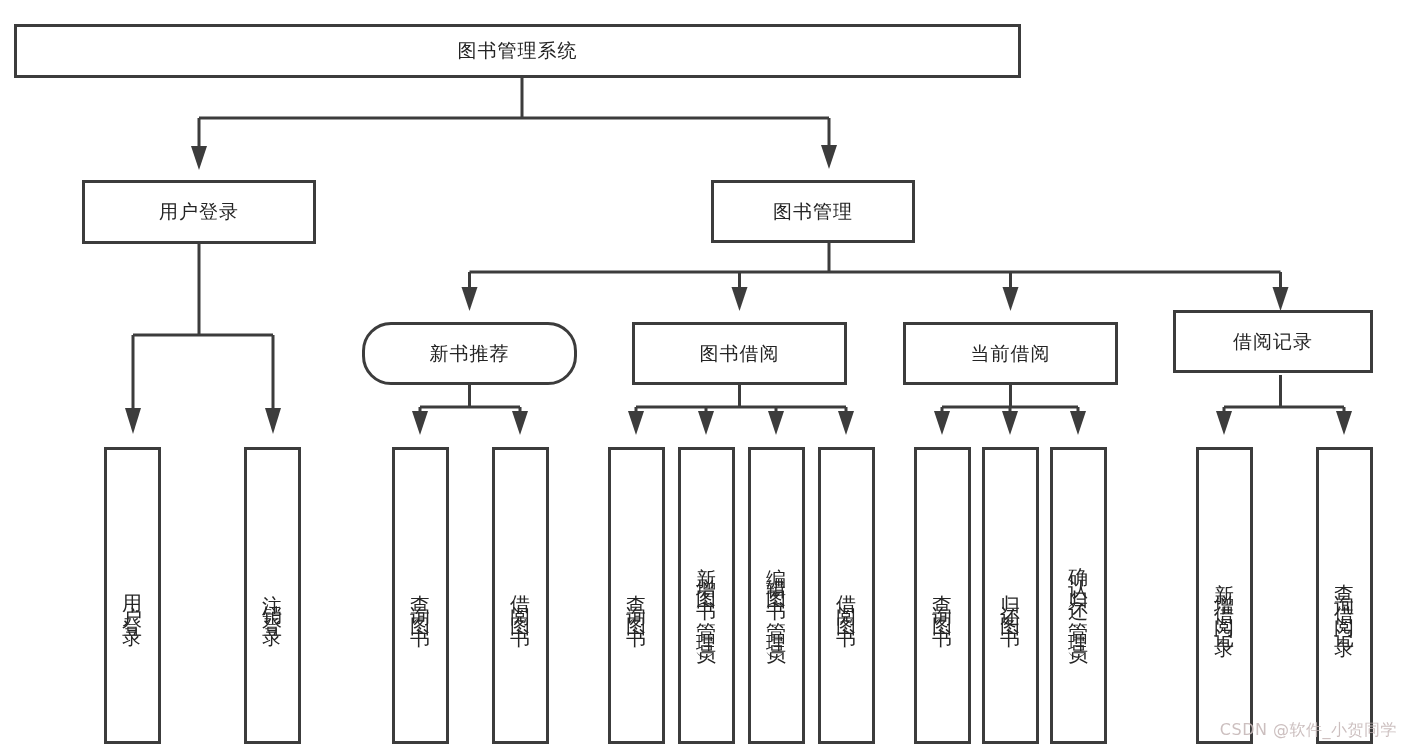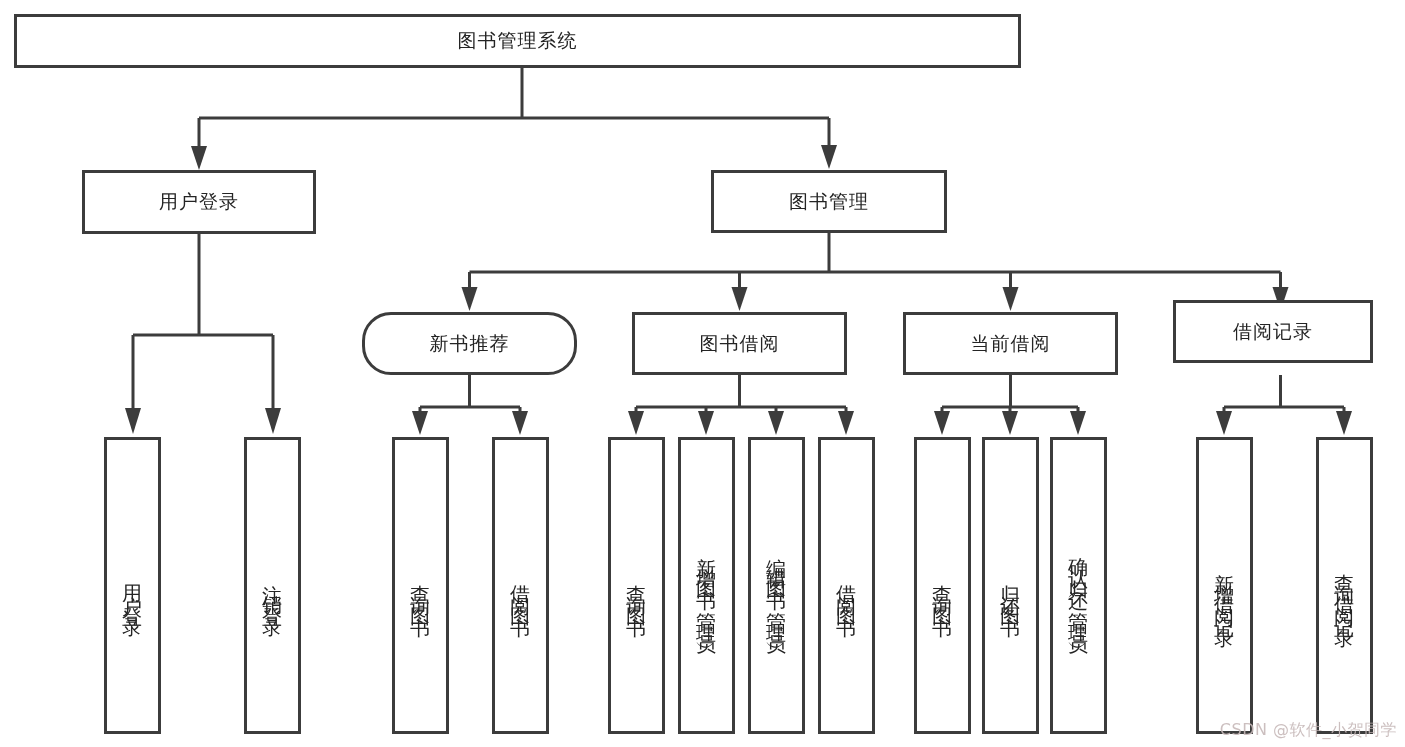--- a/index.html
+++ b/index.html
@@ -25,20 +25,21 @@
   .node {
     position: absolute;
     box-sizing: border-box;
     border: 3px solid #3c3c3c;
     background: #ffffff;
     display: flex;
     align-items: center;
     justify-content: center;
     color: #242424;
     text-align: center;
+    margin-top: 10px;
   }
   .node.h-label {
     font-size: 19px;
     letter-spacing: 1px;
   }
   .node.leaf {
     writing-mode: vertical-rl;
     text-orientation: mixed;
     font-size: 20px;
     letter-spacing: 11px;
@@ -97,21 +98,21 @@
       <polygon points="1002,411 1018,411 1010,435"></polygon>
       <polygon points="1070,411 1086,411 1078,435"></polygon>
       <polygon points="1216,411 1232,411 1224,435"></polygon>
       <polygon points="1336,411 1352,411 1344,435"></polygon>
     </g>
   </svg>
 
   <div class="node h-label" style="left:14px; top:14px; width:1007px; height:54px;">图书管理系统</div>
 
   <div class="node h-label" style="left:82px; top:170px; width:234px; height:64px;">用户登录</div>
-  <div class="node h-label" style="left:711px; top:170px; width:236px; height:63px;">图书管理</div>
+  <div class="node h-label" style="left:711px; top:170px; width:204px; height:63px;">图书管理</div>
 
   <div class="node h-label" style="left:362px; top:312px; width:215px; height:63px;border-radius:29px;">新书推荐</div>
   <div class="node h-label" style="left:903px; top:312px; width:215px; height:63px;">当前借阅</div>
   <div class="node h-label" style="left:632px; top:312px; width:215px; height:63px;">图书借阅</div>
   <div class="node h-label" style="left:1173px; top:300px; width:200px; height:63px;">借阅记录</div>
 
   <div class="node leaf" style="left:104px; top:437px; width:57px; height:297px;">用户登录</div>
   <div class="node leaf" style="left:244px; top:437px; width:57px; height:297px;">注销登录</div>
 
   <div class="node leaf" style="left:392px; top:437px; width:57px; height:297px;">查询图书</div>

